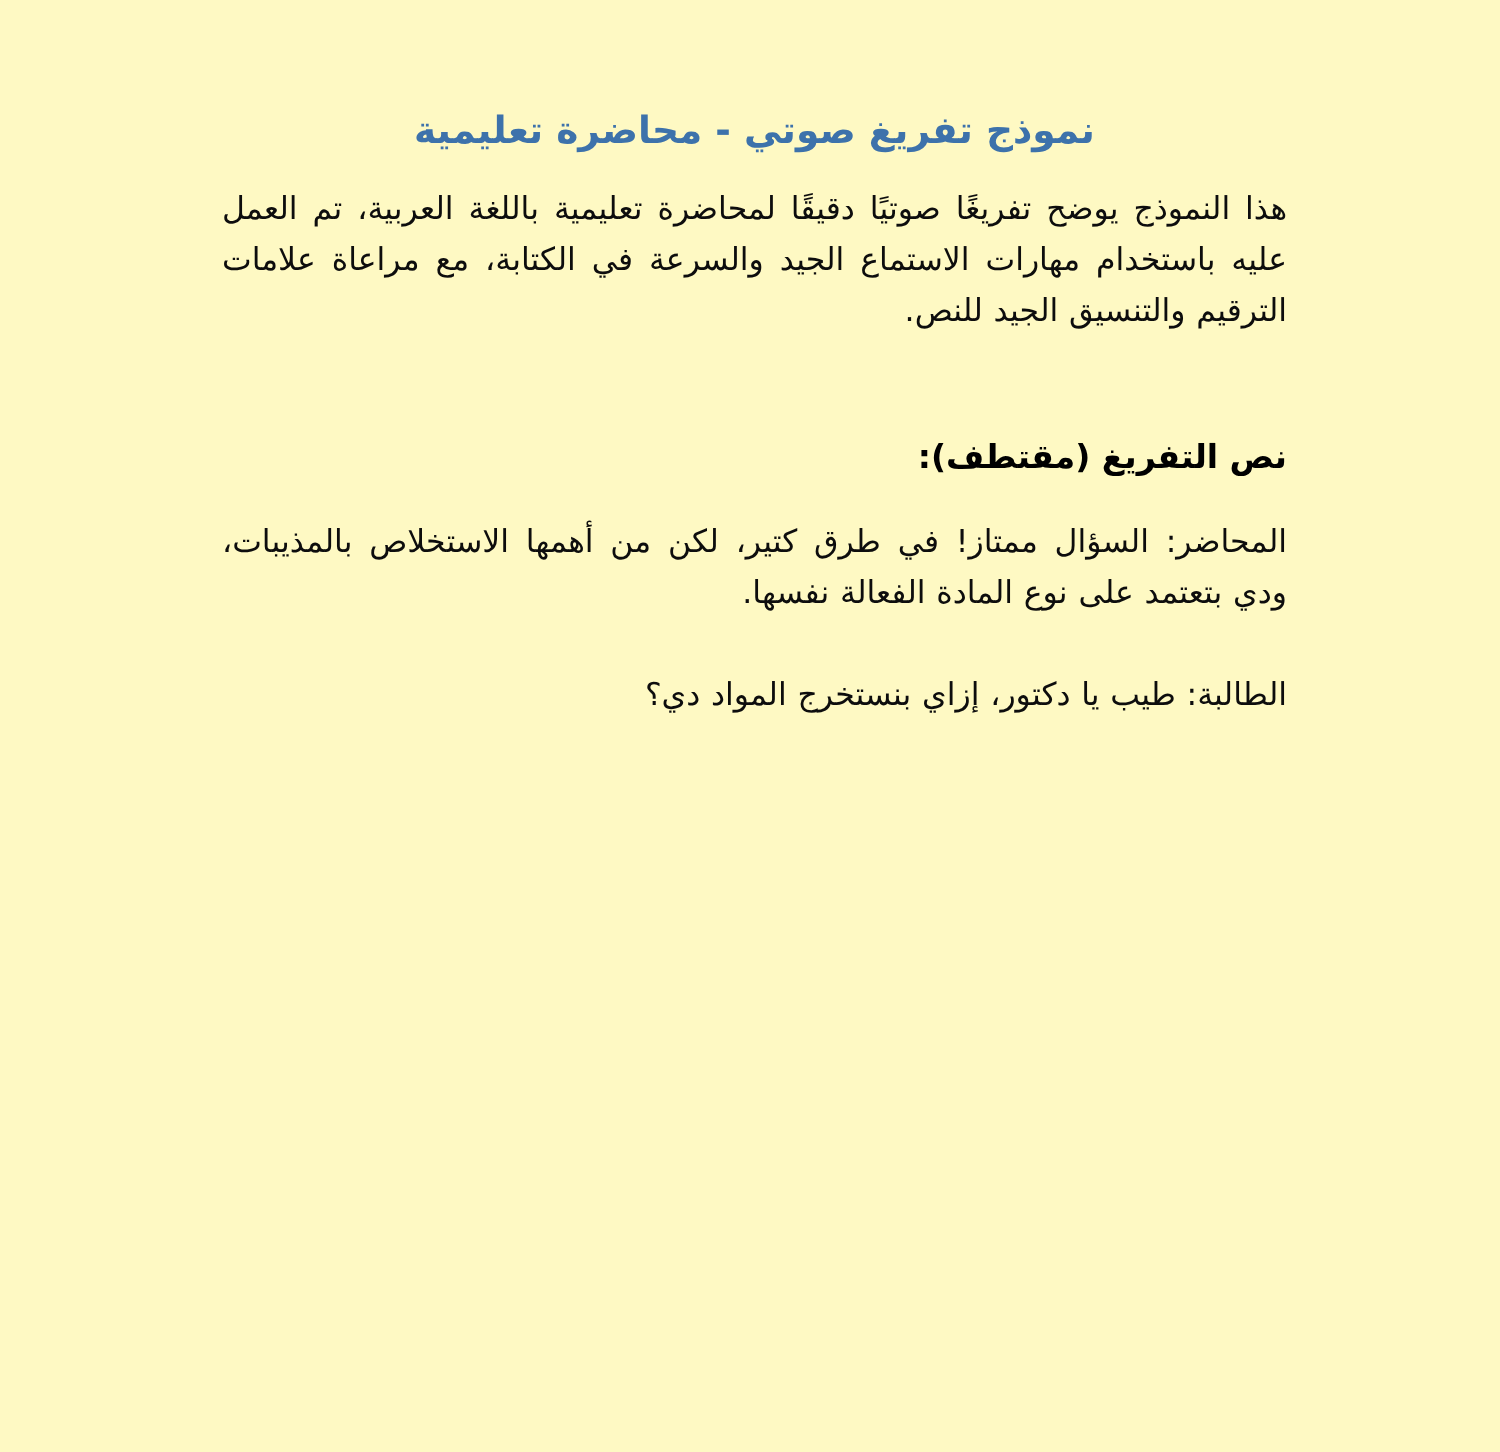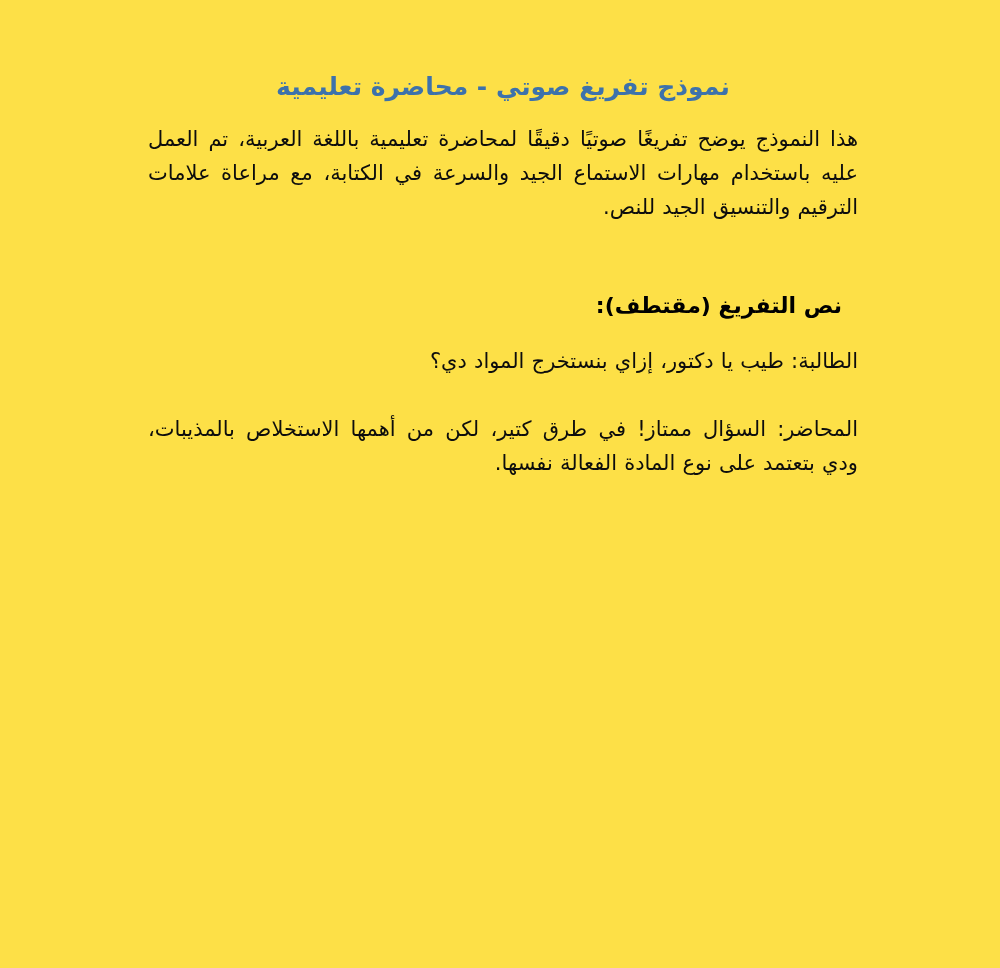--- a/index.html
+++ b/index.html
@@ -11,21 +11,21 @@
     width: 1000px;
     height: 968px;
     font-family: "DejaVu Sans", "Liberation Sans", sans-serif;
     color: #0a0a0a;
     overflow: hidden;
   }
   .page {
     width: 1000px;
     height: 968px;
     position: relative;
-    background: #fde047;
+    background: #fef9c3;
     box-sizing: border-box;
     padding: 0;
   }
   .content {
     position: absolute;
     left: 148px;
     top: 70px;
     width: 710px;
     direction: rtl;
     text-align: right;
@@ -48,21 +48,21 @@
     color: #0d0d0d;
     word-spacing: 0.5px;
   }
   .intro {
     margin-bottom: 65px;
   }
   .section-heading {
     font-size: 22px;
     font-weight: bold;
     color: #000000;
-    margin: 0 16px 22px 0;
+    margin: 0 0 22px 0;
     text-align: right;
     line-height: 1.5;
   }
   .speech {
     margin-bottom: 34px;
   }
   .speech:last-child {
     margin-bottom: 0;
   }
   
@@ -78,18 +78,18 @@
 <div class="page">
   <div class="content">
 
     <h1 class="doc-title">نموذج تفريغ صوتي - محاضرة تعليمية</h1>
 
     <p class="para intro"><span>هذا النموذج يوضح تفريغًا صوتيًا دقيقًا لمحاضرة تعليمية باللغة العربية، تم العمل عليه باستخدام مهارات الاستماع الجيد والسرعة في الكتابة، مع مراعاة علامات الترقيم والتنسيق الجيد للنص</span><span class="ltr-punct">.</span></p>
 
     <h2 class="section-heading"><span>نص التفريغ (مقتطف)</span><span class="ltr-punct">:</span></h2>
 
 
+    <p class="para speech"><span>المحاضر: السؤال ممتاز! في طرق كتير، لكن من أهمها الاستخلاص بالمذيبات، ودي بتعتمد على نوع المادة الفعالة نفسها</span><span class="ltr-punct">.</span></p>
+
     <p class="para speech"><span>الطالبة: طيب يا دكتور، إزاي بنستخرج المواد دي؟</span><span class="ltr-punct"></span></p>
-
-    <p class="para speech"><span>المحاضر: السؤال ممتاز! في طرق كتير، لكن من أهمها الاستخلاص بالمذيبات، ودي بتعتمد على نوع المادة الفعالة نفسها</span><span class="ltr-punct">.</span></p>
 
   </div>
 </div>
 
 </body></html>

